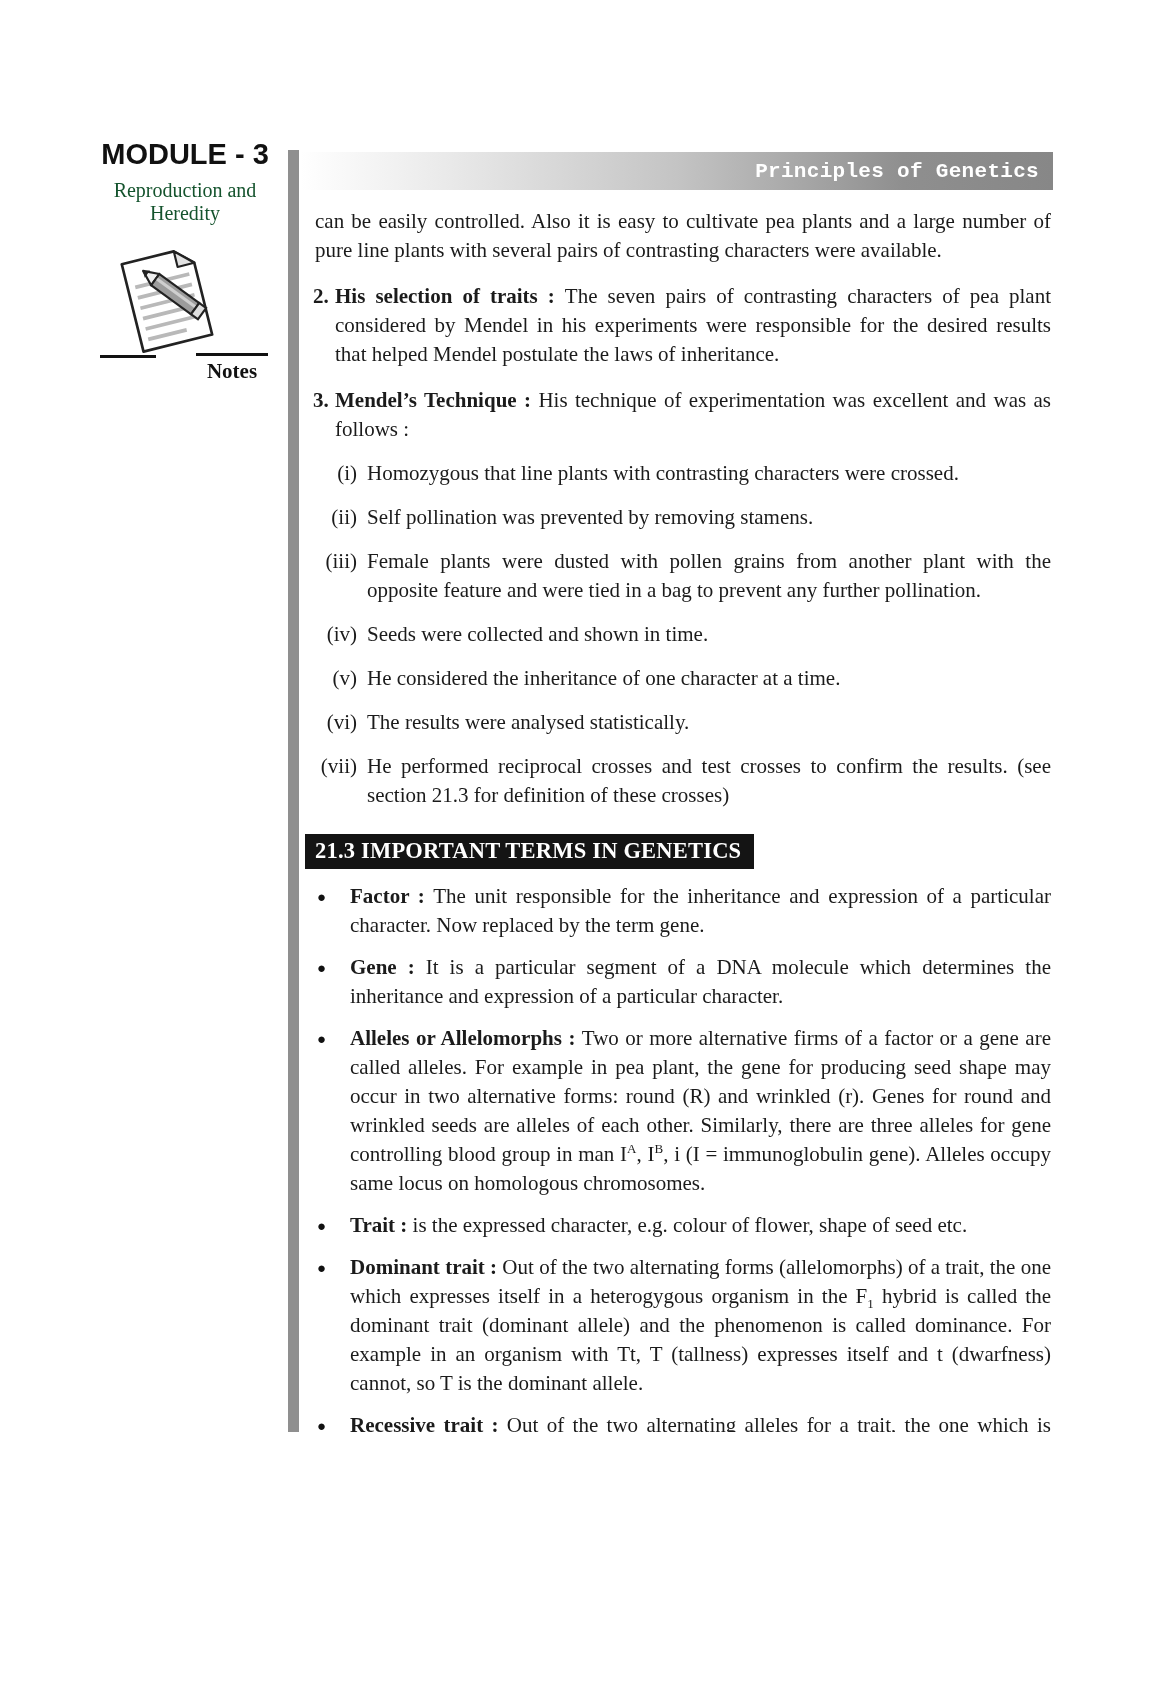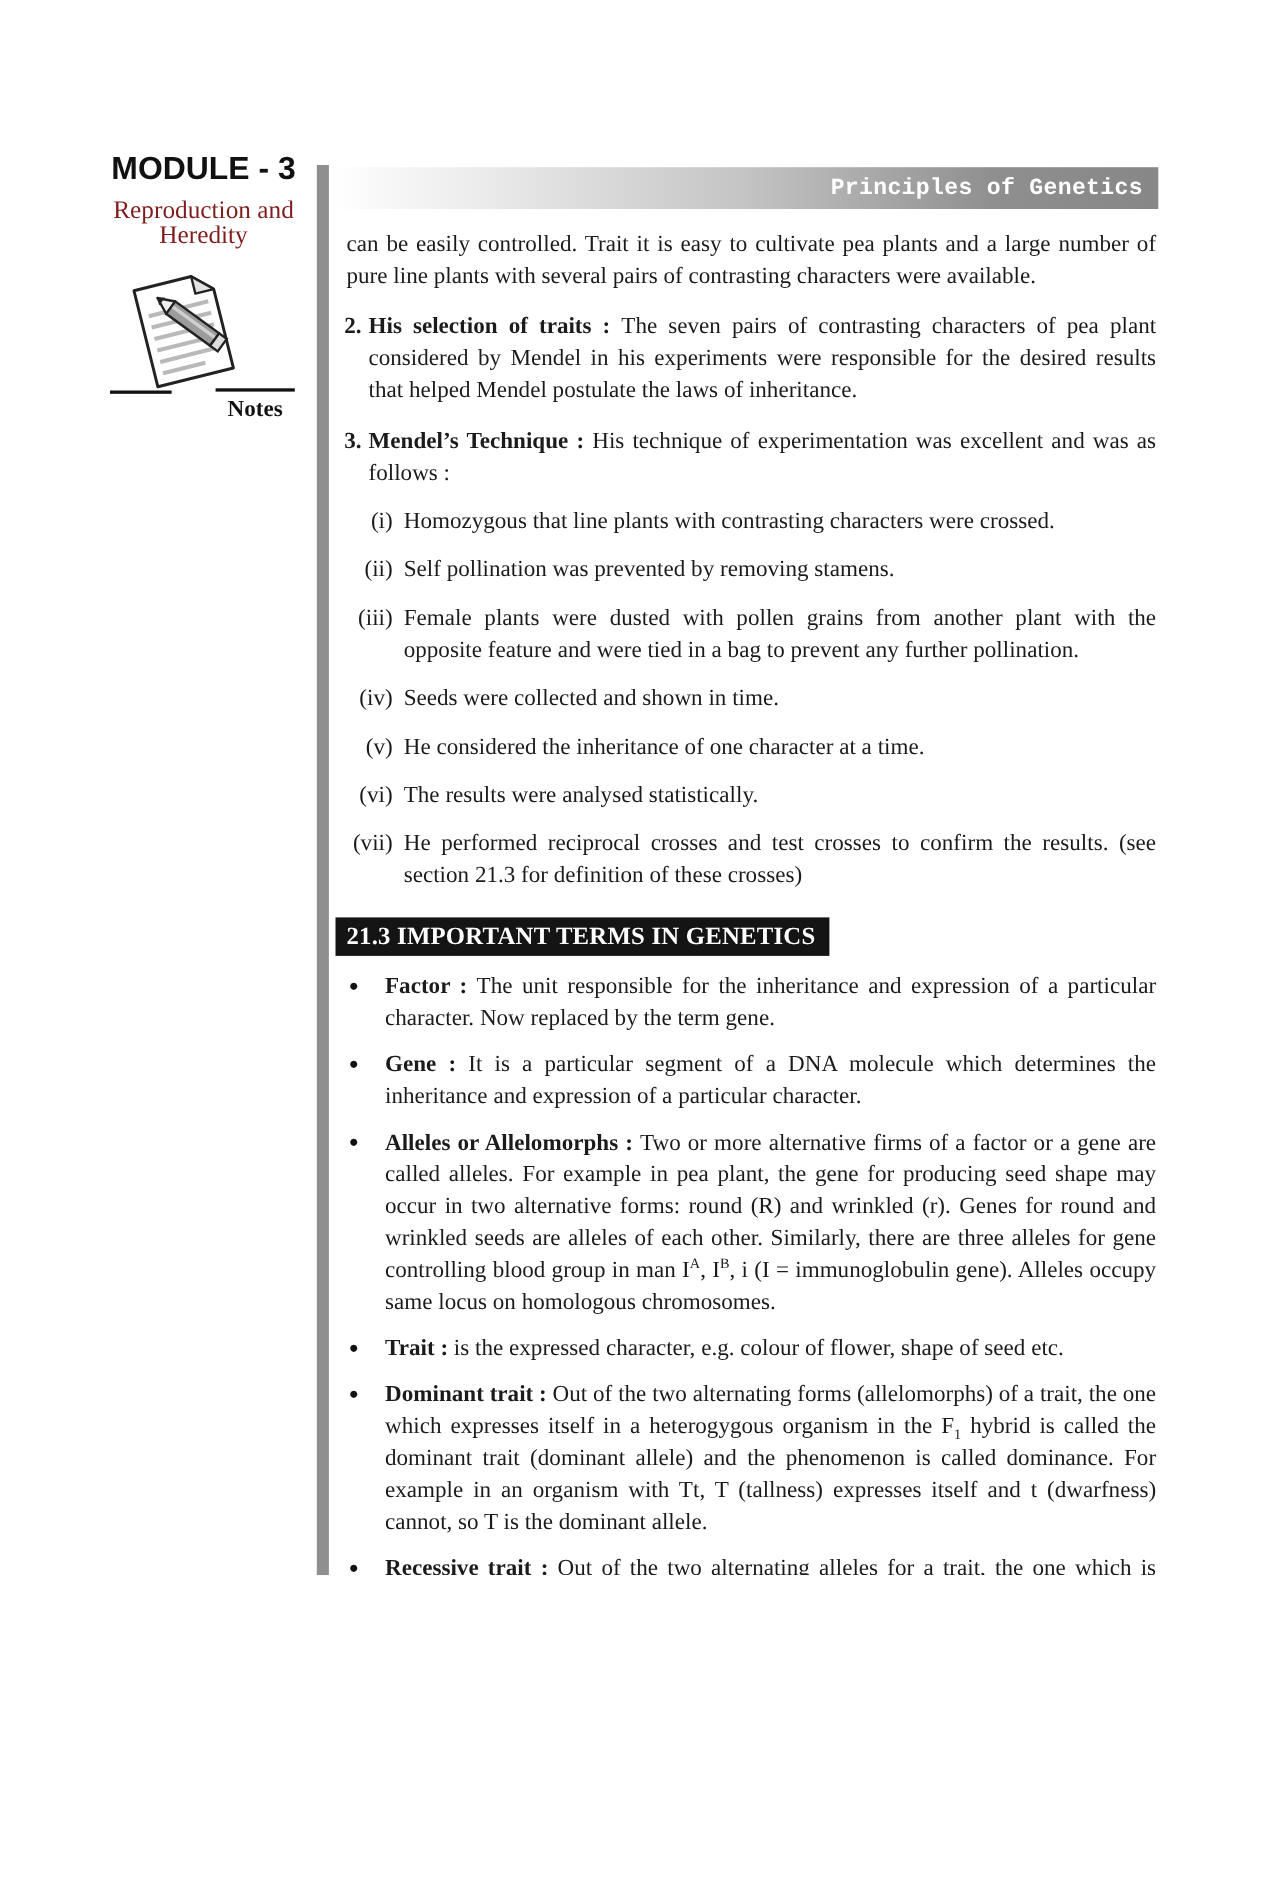--- a/index.html
+++ b/index.html
@@ -9,21 +9,21 @@
     font-family:"Liberation Serif", serif; color:#1b1b1b; overflow:hidden;
   }
 
   
   .sidebar { position:absolute; left:100px; top:138px; width:170px; }
   .module-title {
     font-family:"Liberation Sans", sans-serif; font-weight:bold;
     font-size:29px; text-align:center; color:#111; letter-spacing:0px;
   }
   .module-subtitle {
-    margin-top:8px; font-size:23px; line-height:23px; text-align:center; color:#7f1d1d;
+    margin-top:8px; font-size:20px; line-height:23px; text-align:center; color:#14532d;
   }
   .notes-figure { position:relative; margin-top:12px; width:170px; height:150px; }
   .notes-svg { position:absolute; left:12px; top:0; }
   .notes-rule { position:absolute; height:3px; background:#111; }
   .notes-rule.left  { left:0;  top:118px; width:56px; }
   .notes-rule.right { left:96px; top:116px; width:72px; }
   .notes-label {
     position:absolute; left:96px; top:122px; width:72px; text-align:center;
     font-weight:bold; font-size:21px; color:#111;
   }
@@ -120,21 +120,21 @@
   </aside>
 
   <div class="divider"></div>
 
   <main class="content">
     <header class="banner">
       <span class="banner-title">Principles of Genetics</span>
     </header>
 
     <div class="body-col">
-      <p class="para intro">can be easily controlled. Trait it is easy to cultivate pea plants and a large number of pure line plants with several pairs of contrasting characters were available.</p>
+      <p class="para intro">can be easily controlled. Also it is easy to cultivate pea plants and a large number of pure line plants with several pairs of contrasting characters were available.</p>
 
       <ol id="numbered-list">
           <li class="num-item">
             <span class="li-num">2.</span>
             <div class="li-body"><b>His selection of traits : </b>The seven pairs of contrasting characters of pea plant considered by Mendel in his experiments were responsible for the desired results that helped Mendel postulate the laws of inheritance.</div>
           </li>
           <li class="num-item">
             <span class="li-num">3.</span>
             <div class="li-body"><b>Mendel’s Technique : </b>His technique of experimentation was excellent and was as follows :</div>
           </li>

